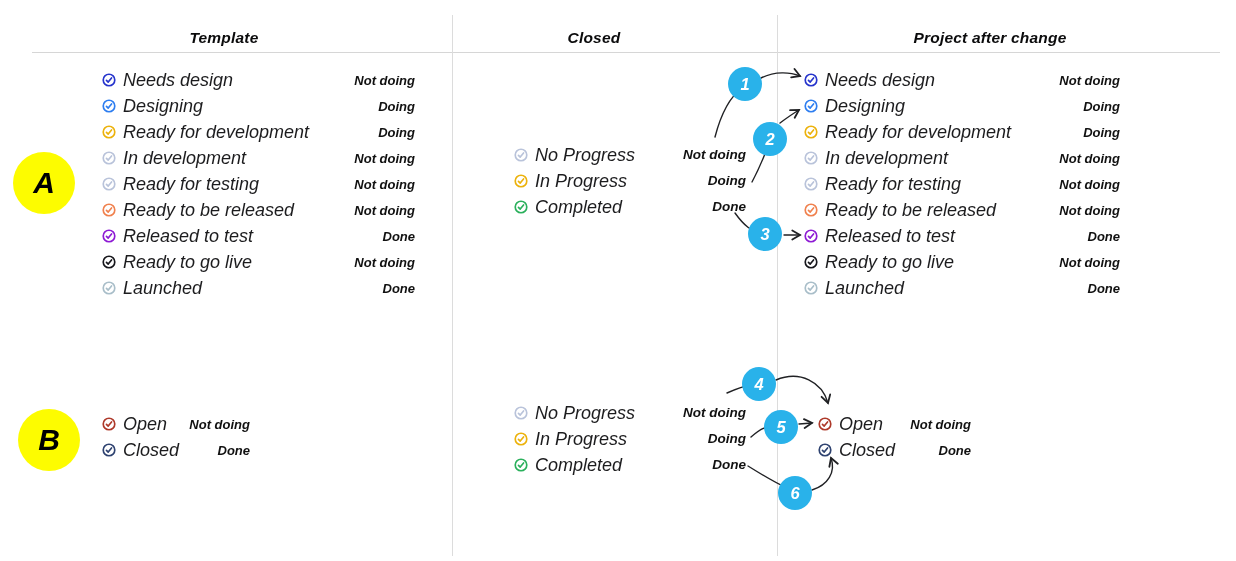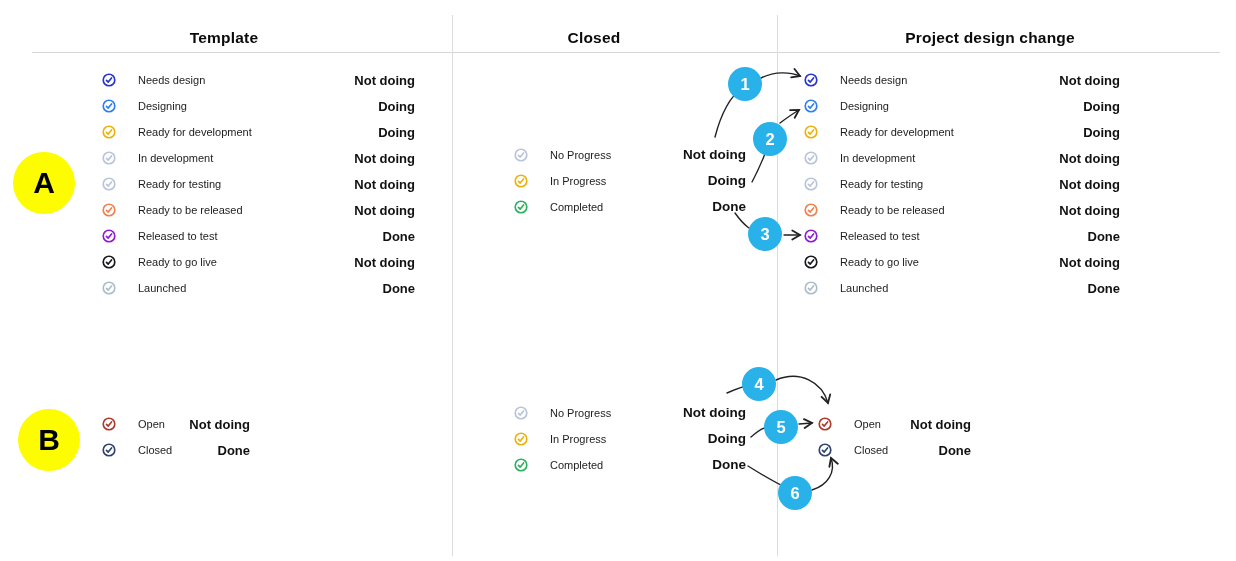--- a/index.html
+++ b/index.html
@@ -1,29 +1,29 @@
 <!DOCTYPE html>
 <html><head>
 <meta charset="utf-8">
 <style>
   html,body{margin:0;padding:0;background:#fff;}
   .canvas{position:relative;width:1236px;height:561px;background:#ffffff;overflow:hidden;
-          font-family:"Liberation Sans","DejaVu Sans",sans-serif;color:#1c1c1e;}
+          font-family:"Liberation Sans","DejaVu Sans",sans-serif;color:#1c1c1e;font-style:italic;}
   .hdr{position:absolute;top:29px;transform:translateX(-50%);font-weight:bold;font-size:15.5px;
        letter-spacing:.2px;white-space:nowrap;color:#0b0b0c;}
   .hline{position:absolute;top:52px;left:32px;width:1188px;height:1px;background:#d6d6d6;}
   .vline{position:absolute;top:15px;height:541px;width:1px;background:#dcdcdc;}
   .badge{position:absolute;width:62px;height:62px;border-radius:50%;
          display:flex;align-items:center;justify-content:center;
          font-weight:bold;font-size:30px;color:#000;}
   .list{position:absolute;}
   .row{display:flex;align-items:center;height:26px;}
   .ic{width:14px;height:14px;flex:none;}
   .ic svg{display:block;width:14px;height:14px;}
-  .lbl{margin-left:22px;font-size:11px;white-space:nowrap;}
+  .lbl{margin-left:7px;font-size:18px;white-space:nowrap;}
   .stat{margin-left:auto;font-weight:bold;font-size:13px;white-space:nowrap;color:#111;}
   .maps{position:absolute;width:120px;text-align:right;font-weight:bold;font-size:13.5px;color:#111;}
   .maps div{height:26px;line-height:26px;}
   .mark{position:absolute;width:34px;height:34px;border-radius:50%;transform:translate(-50%,-50%);
         display:flex;align-items:center;justify-content:center;
         color:#fff;font-weight:bold;font-size:16.5px;}
   svg.overlay{position:absolute;left:0;top:0;pointer-events:none;}
 </style>
 </head>
 <body>
@@ -34,21 +34,21 @@
     <defs>
       <g id="ck">
         <circle cx="8" cy="8" r="6.6" fill="none" stroke="currentColor" stroke-width="1.9"></circle>
         <path d="M5.1 8.4l2 2 3.8-4.7" fill="none" stroke="currentColor" stroke-width="1.9" stroke-linecap="round" stroke-linejoin="round"></path>
       </g>
     </defs>
   </svg>
 
   <div class="hdr" style="left:224px">Template</div>
   <div class="hdr" style="left:594px">Closed</div>
-  <div class="hdr" style="left:990px">Project design change</div>
+  <div class="hdr" style="left:990px">Project after change</div>
 
   <div class="hline"></div>
   <div class="vline" style="left:452px"></div>
   <div class="vline" style="left:777px"></div>
 
   <div class="badge" style="left: 13px; top: 152px; background: rgb(253, 252, 0);">
     <span>A</span>
   </div>
   <div class="badge" style="left: 18px; top: 409px; background: rgb(253, 252, 0);">
     <span>B</span>

